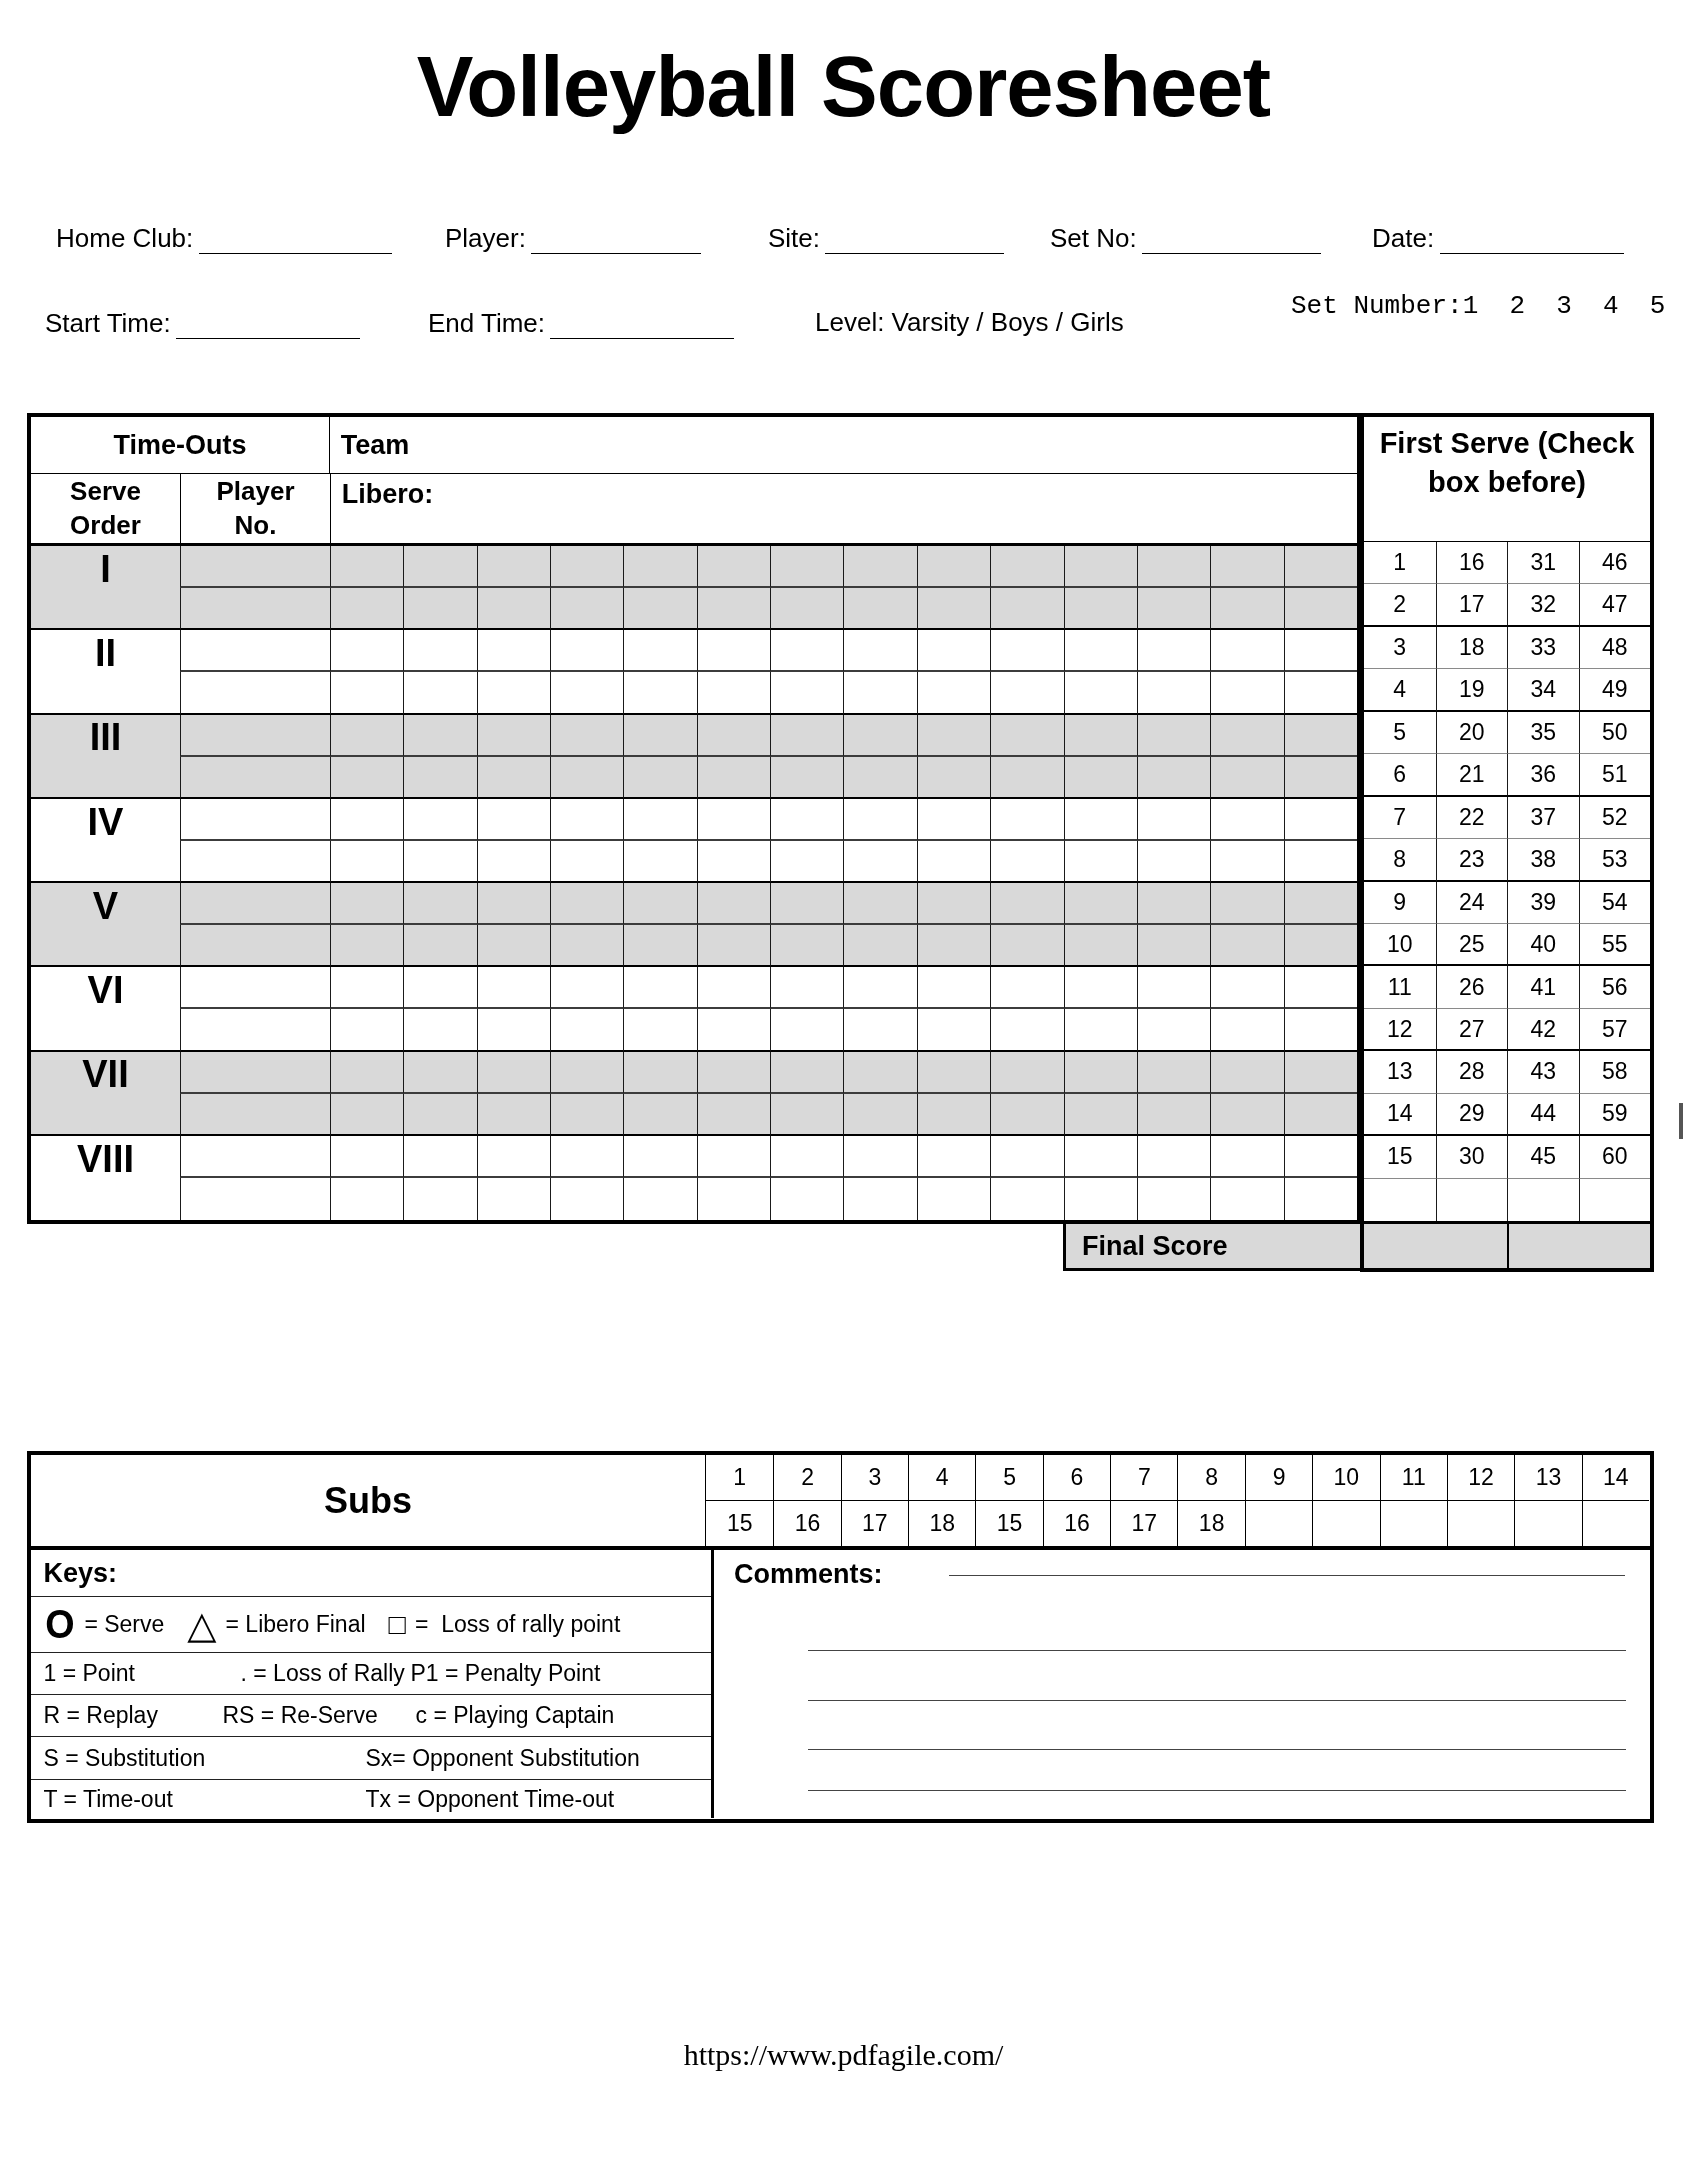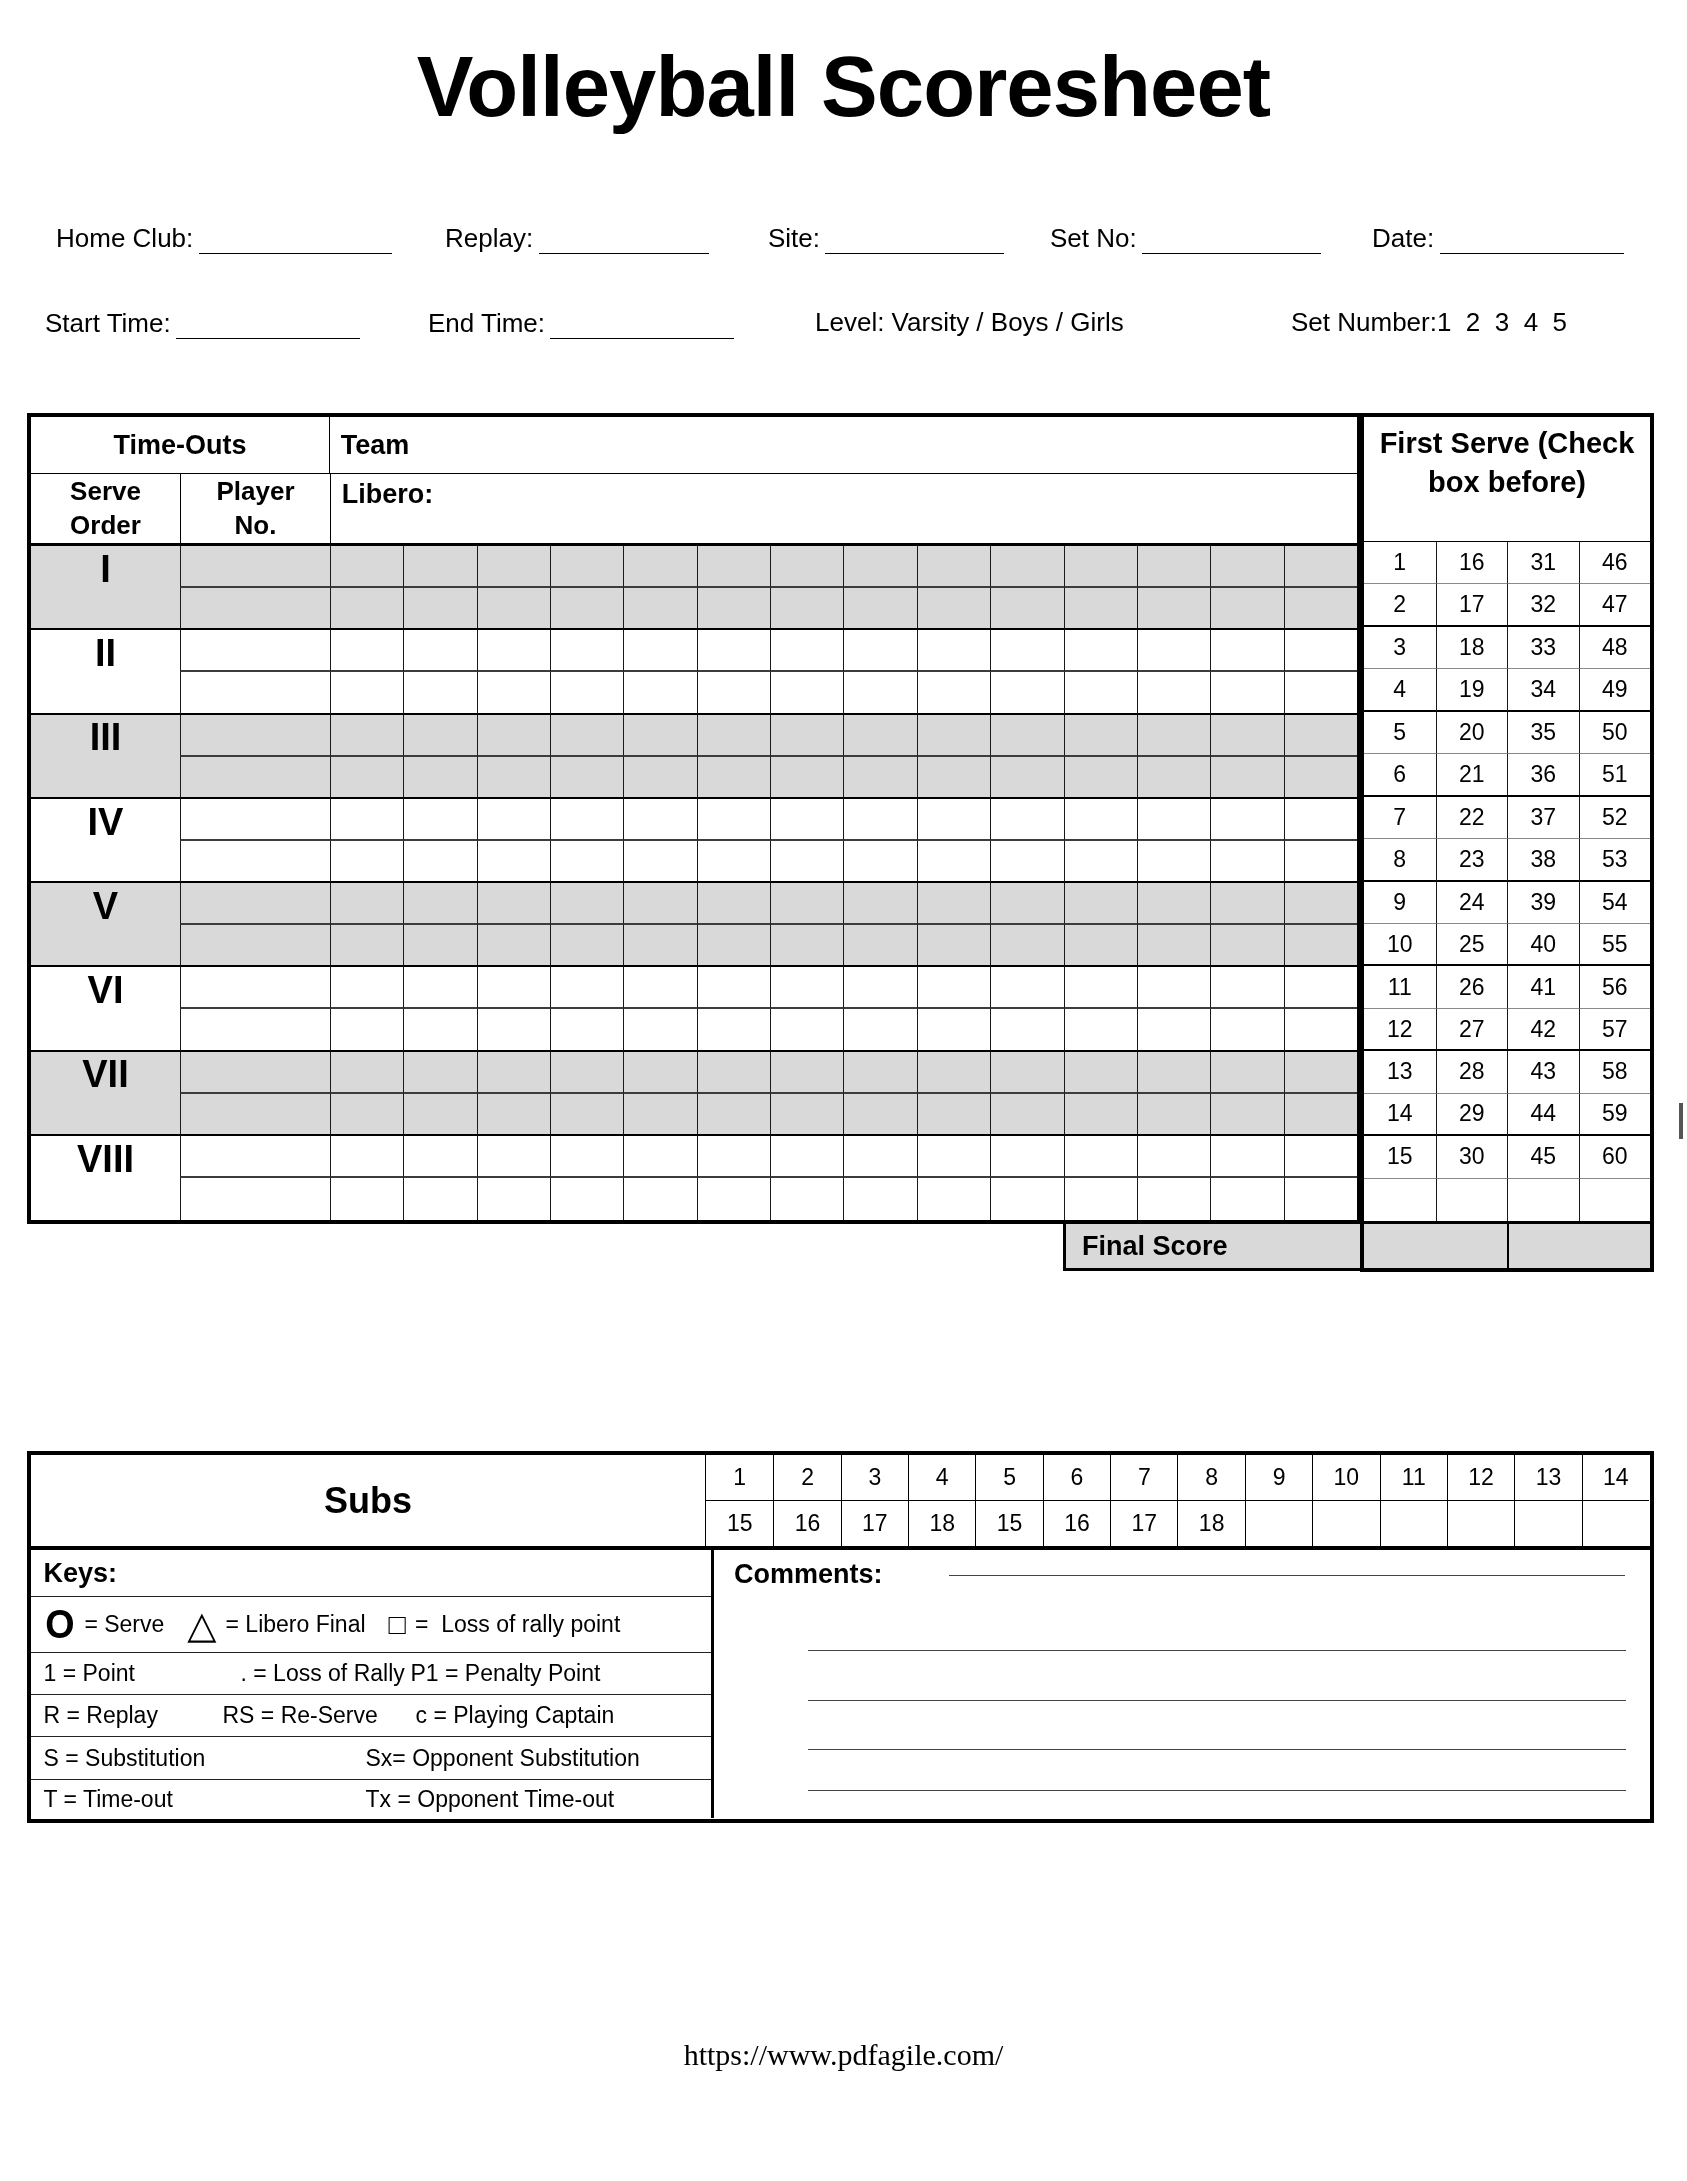--- a/index.html
+++ b/index.html
@@ -21,21 +21,21 @@
   .f1{ left:56px; }  .f1 .uline{ width:193px; }
   .f2{ left:445px; } .f2 .uline{ width:170px; }
   .f3{ left:768px;text-align:right; } .f3 .uline{ width:179px; }
   .f4{ left:1050px;} .f4 .uline{ width:179px; }
   .f5{ left:1372px;} .f5 .uline{ width:184px; }
   .r2{ top:307px; }
   .s1{ left:45px; }  .s1 .uline{ width:184px; }
   .s2{ left:428px; } .s2 .uline{ width:184px; }
   .plain{ position:absolute; font-size:26px; white-space:pre; }
   .level{ left:815px; top:307px; }
-  .setnum{ left:1291px; top:307px; }
+  .setnum{ left:1291px; top:291px;font-family:Liberation Mono, monospace; }
 
   
   .main-grid{
     position:absolute; left:27px; top:413px; width:1334px; height:811px;
     border:4.5px solid #000; background:#fff;
     display:grid;
     grid-template-columns:149px 150px repeat(14,1fr);
     grid-template-rows:57px 72px repeat(16,1fr);
   }
   .mg{ display:flex; align-items:center; justify-content:center; }
@@ -141,21 +141,21 @@
 <body>
 
 <div class="sheet">
 
   <div class="title">Volleyball Scoresheet</div>
 
   <div class="fgroup r1 f1">
     <span class="lbl">Home Club:</span><span class="uline"></span>
   </div>
   <div class="fgroup r1 f2">
-    <span class="lbl">Replay:</span><span class="uline"></span>
+    <span class="lbl">Player:</span><span class="uline"></span>
   </div>
   <div class="fgroup r1 f3">
     <span class="lbl">Site:</span><span class="uline"></span>
   </div>
   <div class="fgroup r1 f4">
     <span class="lbl">Set No:</span><span class="uline"></span>
   </div>
   <div class="fgroup r1 f5">
     <span class="lbl">Date:</span><span class="uline"></span>
   </div>

